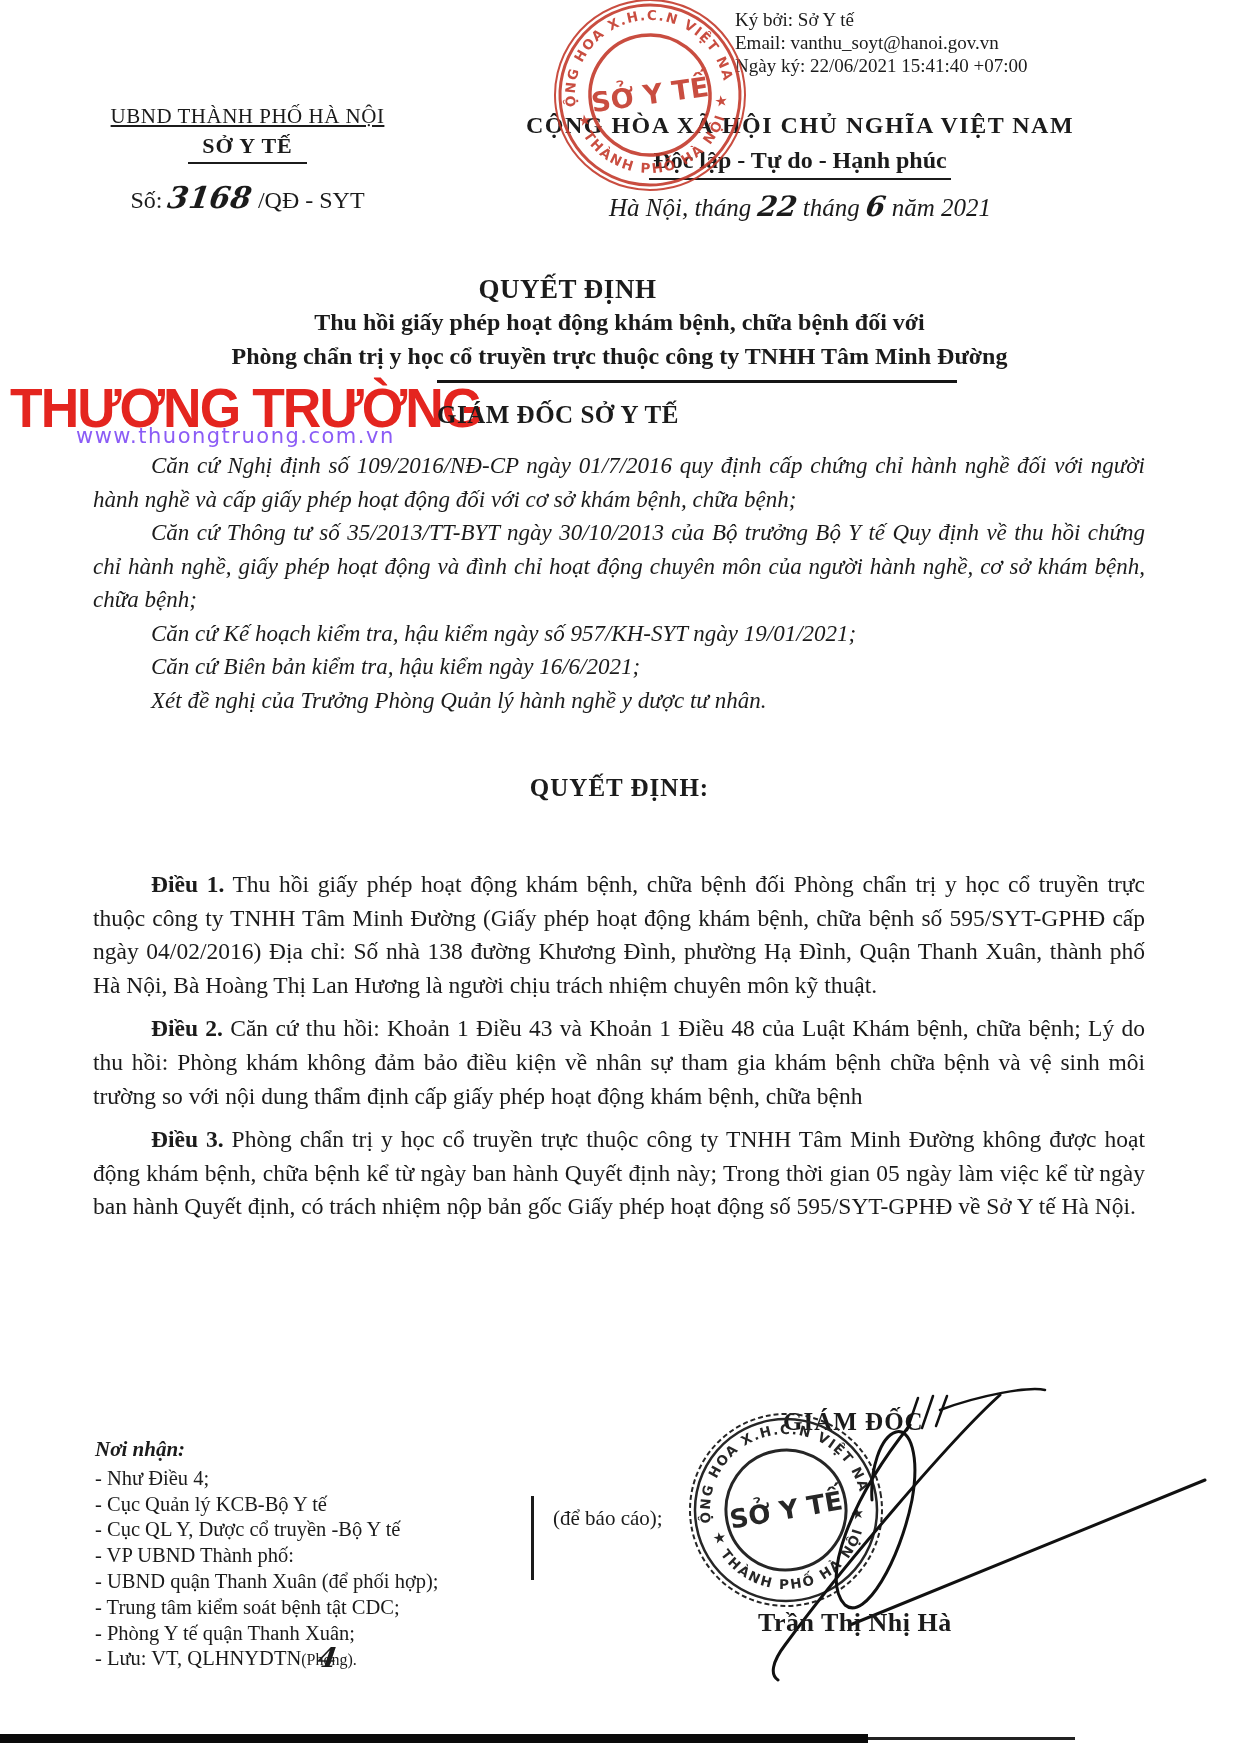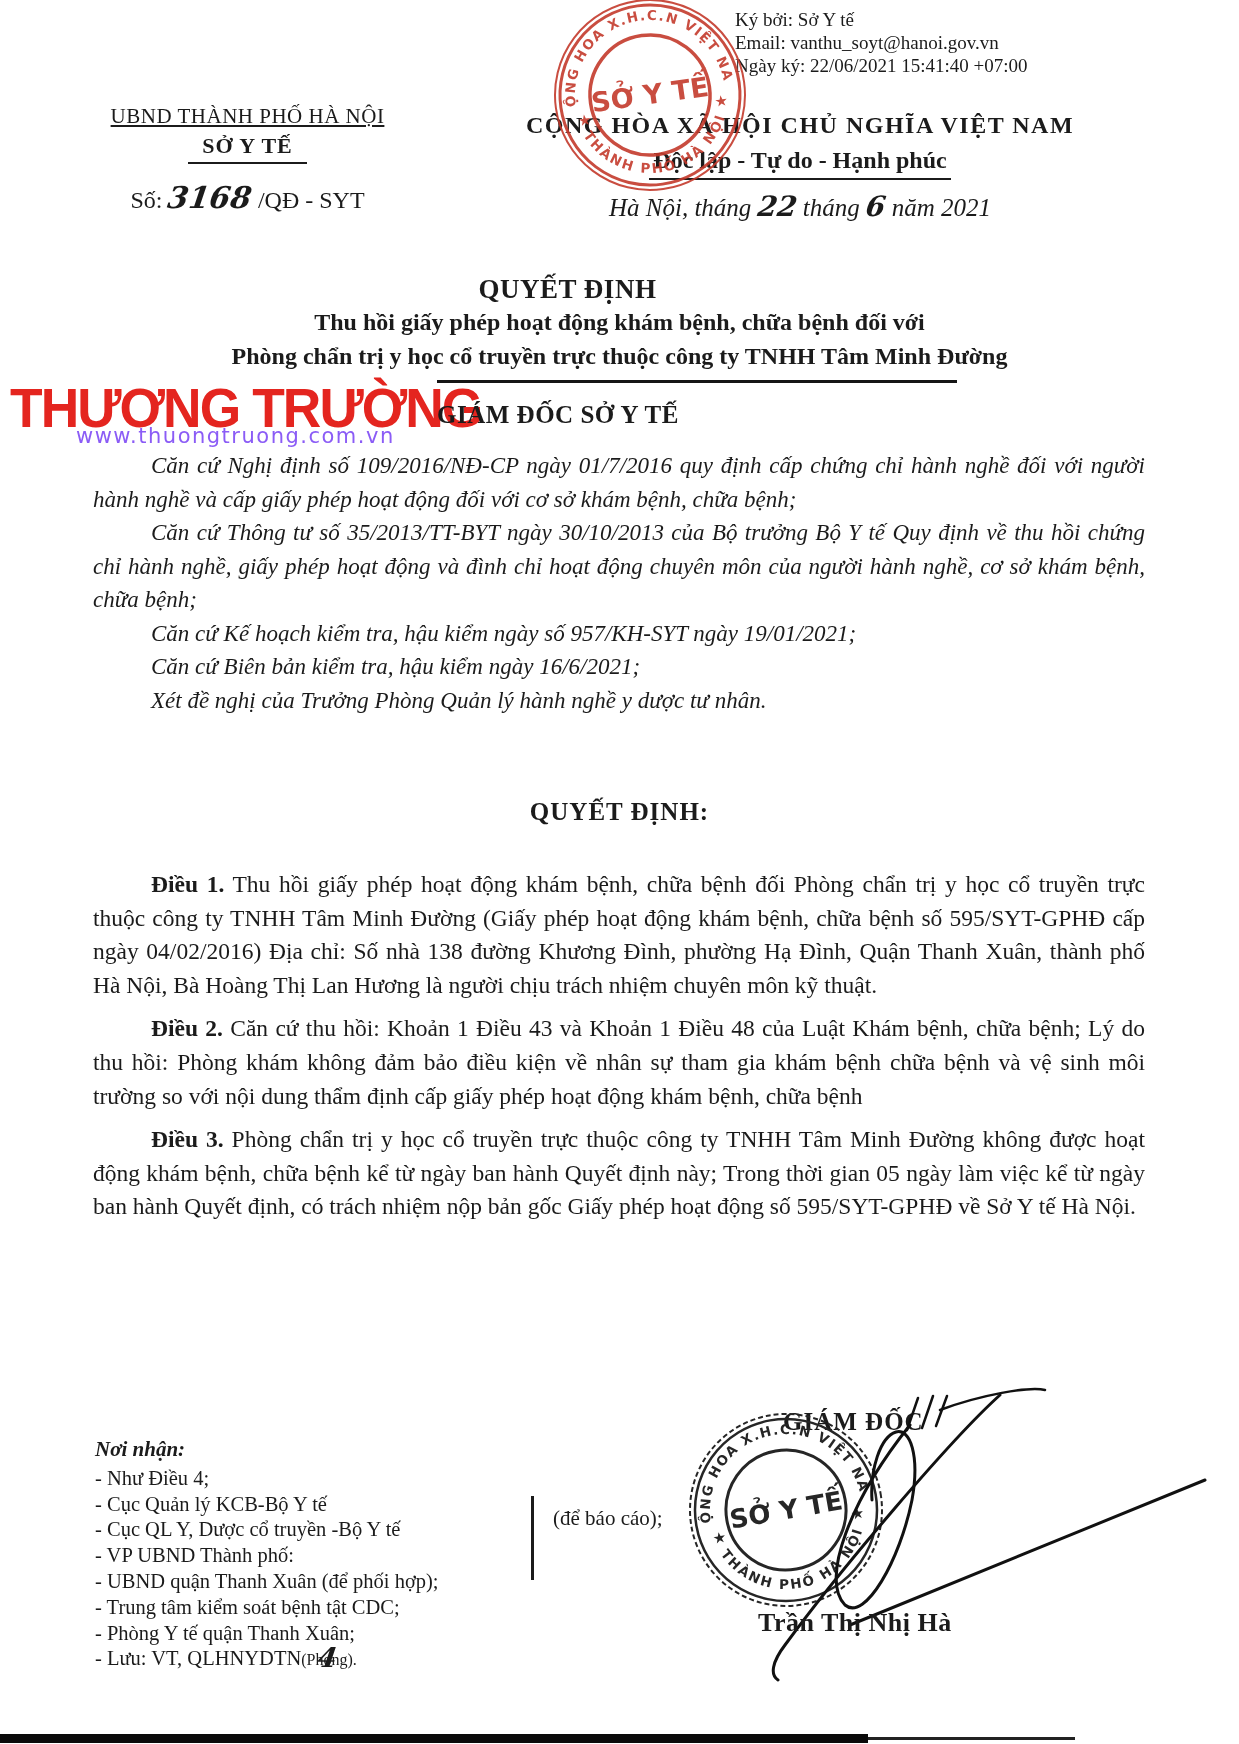--- a/index.html
+++ b/index.html
@@ -30,21 +30,21 @@
   
   .wm-title{left:10px;top:376px;font-family:"Liberation Sans",sans-serif;font-weight:bold;
             font-size:55px;letter-spacing:-2px;color:#e4251f;transform:scaleX(.97);transform-origin:left;}
   .wm-url{left:76px;top:424px;font-family:"DejaVu Sans",sans-serif;font-size:21px;
           letter-spacing:1.5px;color:#8b5cf6;}
   .issuer{left:437px;top:401px;font-size:25px;font-weight:bold;letter-spacing:.5px;}
   
   .preamble{left:93px;top:449px;width:1052px;font-size:23px;line-height:33.5px;
             font-style:italic;text-align:justify;}
   .preamble p{margin:0;text-indent:58px;}
-  .decide-head{left:0;top:798px;width:1239px;text-align:center;font-size:25px;font-weight:bold;letter-spacing:1px;}
+  .decide-head{left:0;top:774px;width:1239px;text-align:center;font-size:25px;font-weight:bold;letter-spacing:1px;}
   .articles{left:93px;top:868px;width:1052px;font-size:23.5px;line-height:33.6px;text-align:justify;}
   .articles p{margin:0 0 10px 0;text-indent:58px;}
   
   .recips{left:95px;top:1437px;width:440px;font-size:20.5px;line-height:25.8px;}
   .recips .head{font-size:21px;font-weight:bold;font-style:italic;margin-bottom:3px;}
   .recips .small{font-size:16px;}
   .recip-bar{left:531px;top:1496px;width:2.5px;height:84px;background:#1b1b1b;}
   .recip-note{left:553px;top:1506px;font-size:21px;}
   
   .sig-title{left:783px;top:1408px;font-size:25px;font-weight:bold;letter-spacing:1px;}

